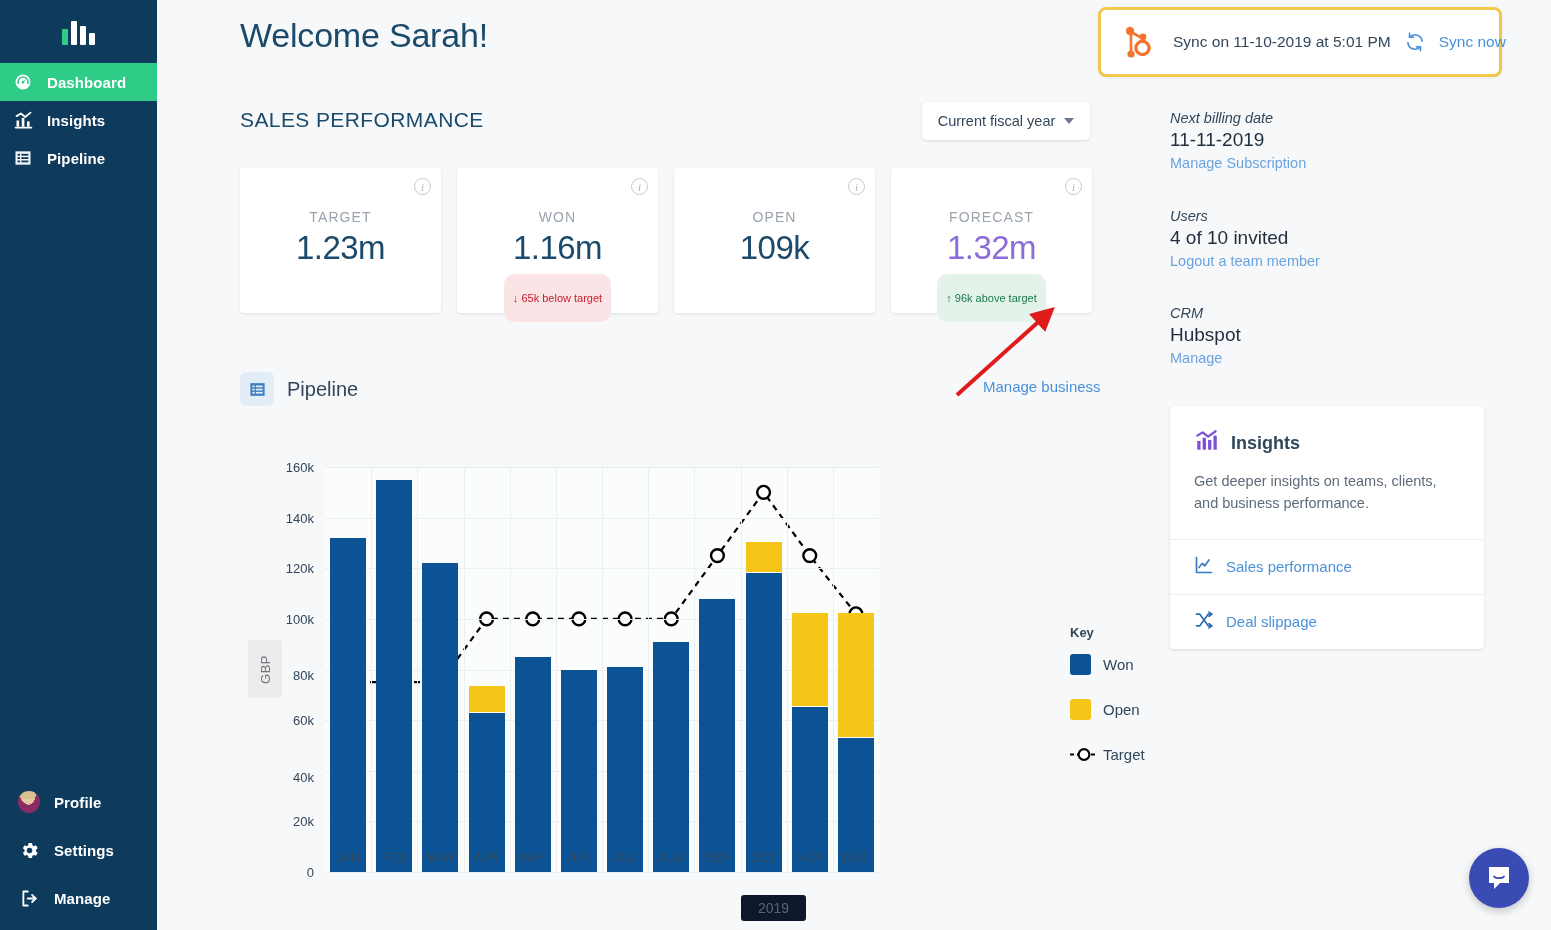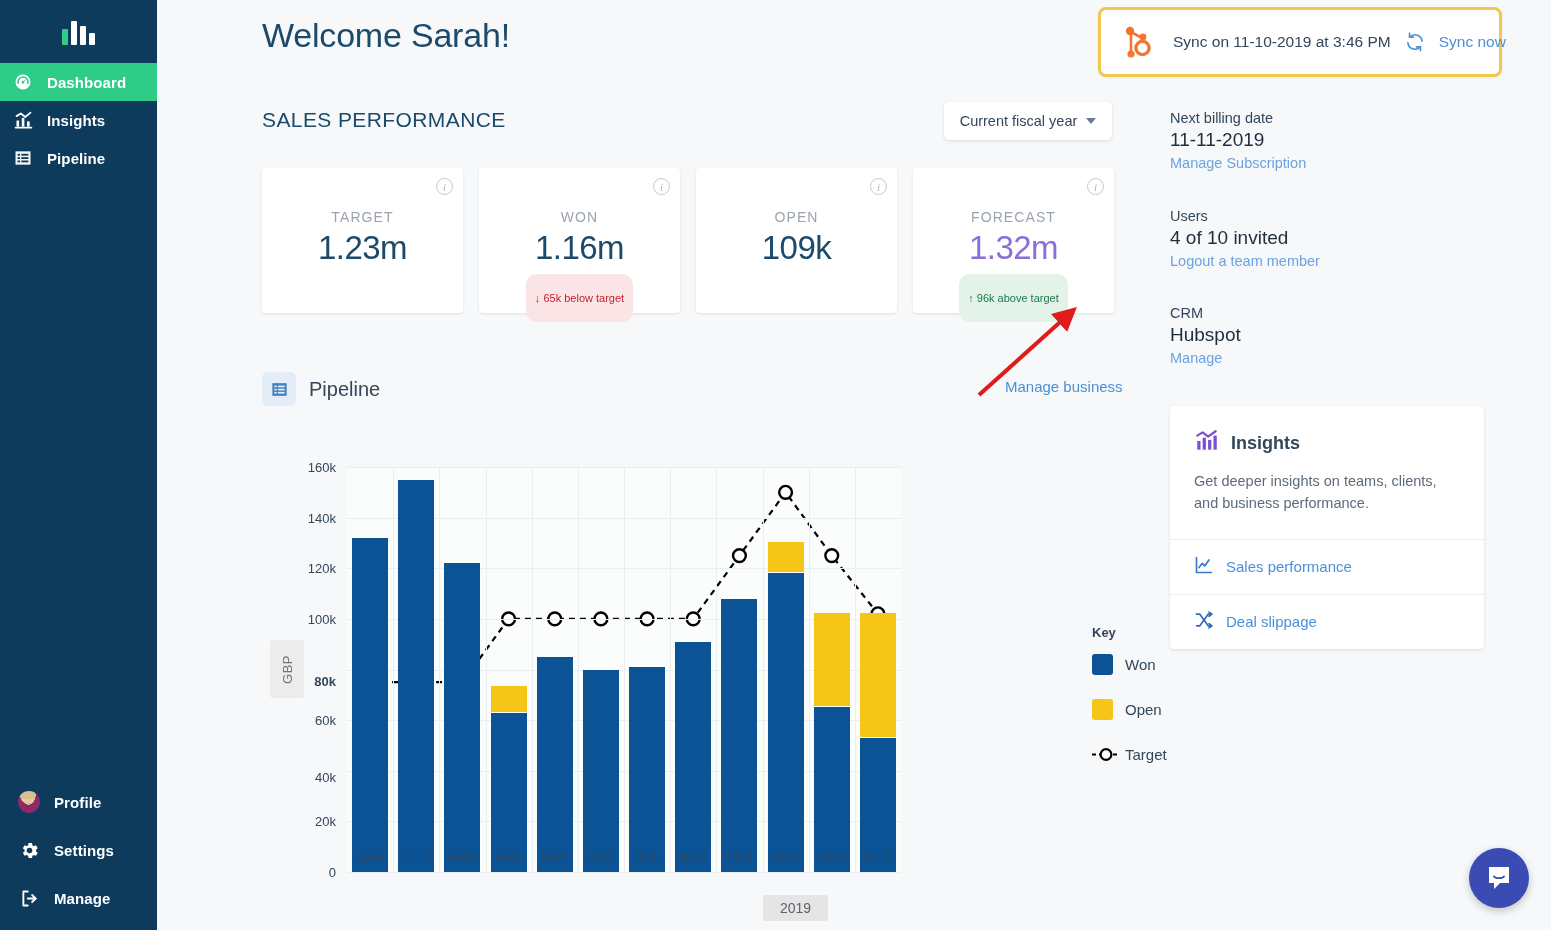--- a/index.html
+++ b/index.html
@@ -45,21 +45,21 @@
   .avatar-img::before{
     content:""; position:absolute; left:3px; top:1px; width:12px; height:11px;
     background:#e9c79f; border-radius:50% 50% 45% 45%;
   }
   .avatar-img::after{
     content:""; position:absolute; left:1px; top:-1px; width:17px; height:9px;
     background:#d7c18e; border-radius:50% 50% 40% 40%;
   }
 
   
-  #main { flex: 1 1 auto; position: relative; height: 854px; background: #f7f8f9; margin-left: 22px; }
+  #main { flex: 1 1 auto; position: relative; height: 854px; background: #f7f8f9; }
 
   #welcome {
     position:absolute; left: 83px; top: 16px;
     font-size: 34px; color: #1b4a6b; font-weight: normal; letter-spacing: -0.2px;
   }
 
   
   #sync-banner {
     position:absolute; right: 49px; top: 7px; width: 404px; height: 70px;
     background:#fff; border: 3px solid #f1c84b; border-radius: 8px;
@@ -125,35 +125,35 @@
   #ytick-col { position:absolute; left:0px; top:0; width:74px; height:440px; }
   #plot { position:absolute; left:85px; top:27px; width:554px; height:405px; background:#fbfcfc; }
   .gridline { position:absolute; left:0; width:100%; height:1px; background:#eceff1; }
   .vgridline { position:absolute; top:0; height:100%; width:1px; background:#eceff1; }
   .bar-col { position:absolute; bottom:0; }
   .bar-won { position:absolute; bottom:0; width:100%; background:#0b5394; }
   .bar-open { position:absolute; width:100%; background:#f5c518; }
   .xtick { position:absolute; top:411px; font-size:12px; color:#33475b; text-align:center; transform:translateX(-50%); letter-spacing:.4px;}
   #target-svg { position:absolute; left:0; top:0; width:554px; height:405px; overflow:visible; }
   #year-pill {
-    position:absolute; left:501px; top:455px; background:#e5e5e5; border-radius:3px;
+    position:absolute; left:501px; top:455px; background:#0f172a; border-radius:3px;
     padding:5px 17px; font-size:14px; color:#5a6570;
   }
 
   
   #legend { position:absolute; left:830px; top:185px; }
   #legend .ltitle { font-size:13px; color:#33475b; font-weight:bold; margin-bottom:14px;}
   .lrow { display:flex; align-items:center; gap:12px; margin-bottom:24px; }
   .lswatch { width:21px;height:21px;border-radius:3px; flex:0 0 21px;}
   .lrow .ltext { font-size:15px; color:#33475b; }
 
   
   #right { position:absolute; right:0; top:0; width:391px; height:930px; }
   .rblock { position:absolute; left:10px; }
-  .rlabel { font-size:14.5px; color:#33475b; }
+  .rlabel { font-size:14.5px; color:#33475b;font-style:italic; }
   .rvalue { font-size:19px; color:#1f2d3d; margin-top:3px; }
   .rlink { font-size:14.5px; color:#6aa3e0; margin-top:4px; cursor:pointer; }
 
   #insights-card {
     position:absolute; left:10px; top:406px; width:314px;
     background:#fff; border-radius:4px; box-shadow:0 1px 3px rgba(0,0,0,.12); overflow:hidden;
   }
   #insights-card .ih { display:flex; align-items:center; gap:11px; padding:22px 24px 0 24px; }
   #insights-card .ih .it { font-size:18px; color:#33475b; font-weight:bold; }
   #insights-card .idesc { padding:13px 24px 24px 24px; font-size:14.5px; color:#5d6b7a; line-height:1.5; }
@@ -261,21 +261,21 @@
             <path d="M12 10 L23 16"></path>
             <path d="M12 10 L12 31"></path>
             <path d="M23 16 L23 20"></path>
           </g>
           <circle cx="11" cy="9" r="4.2" fill="#f2762e"></circle>
           <circle cx="24" cy="15" r="3.4" fill="#f2762e"></circle>
           <circle cx="12" cy="32" r="3.6" fill="#f2762e"></circle>
           <circle cx="23.5" cy="26" r="6.6" fill="none" stroke="#f2762e" stroke-width="3.4"></circle>
         </svg>
       </span>
-      <span class="sync-text">Sync on 11-10-2019 at 3:46 PM</span>
+      <span class="sync-text">Sync on 11-10-2019 at 5:01 PM</span>
       <span class="sync-refresh">
         <svg width="20" height="20" viewBox="0 0 24 24" fill="none" stroke="#4a90d9" stroke-width="2" stroke-linecap="round">
           <path d="M20.5 11a8.5 8.5 0 00-14.6-5"></path>
             <path d="M3.5 13a8.5 8.5 0 0014.6 5"></path>
           <path d="M5.5 1.5v4.6h4.6"></path>
             <path d="M18.5 22.5v-4.6h-4.6"></path>
         </svg>
       </span>
       <span class="sync-now">Sync now</span>
     </div>
@@ -344,21 +344,21 @@
 
     <div id="chart-area">
       <div class="axis-label-gbp">
         <span>GBP</span>
       </div>
       <div id="ytick-col">
           <div class="ytick" style="top: 27px;">160k</div>
           <div class="ytick" style="top: 77.625px;">140k</div>
           <div class="ytick" style="top: 128.25px;">120k</div>
           <div class="ytick" style="top: 178.875px;">100k</div>
-          <div class="ytick" style="top: 241px; font-weight: bold;">80k</div>
+          <div class="ytick" style="top: 235px;">80k</div>
           <div class="ytick" style="top: 280.125px;">60k</div>
           <div class="ytick" style="top: 337px;">40k</div>
           <div class="ytick" style="top: 381.375px;">20k</div>
           <div class="ytick" style="top: 432px;">0</div>
         </div>
       <div id="plot">
         <svg id="target-svg">
             <polyline points="23.083333333333332,215.15625 69.25,215.15625 115.41666666666666,215.15625 161.58333333333334,151.875 207.75,151.875 253.91666666666666,151.875 300.0833333333333,151.875 346.24999999999994,151.875 392.41666666666663,88.59375 438.5833333333333,25.3125 484.74999999999994,88.59375 530.9166666666666,146.8125" fill="none" stroke="#000000" stroke-width="2.2" stroke-dasharray="6 5"></polyline>
             <circle cx="23.083333333333332" cy="215.15625" r="6.4" fill="#ffffff" stroke="#000000" stroke-width="2.4"></circle>
             <circle cx="69.25" cy="215.15625" r="6.4" fill="#ffffff" stroke="#000000" stroke-width="2.4"></circle>

